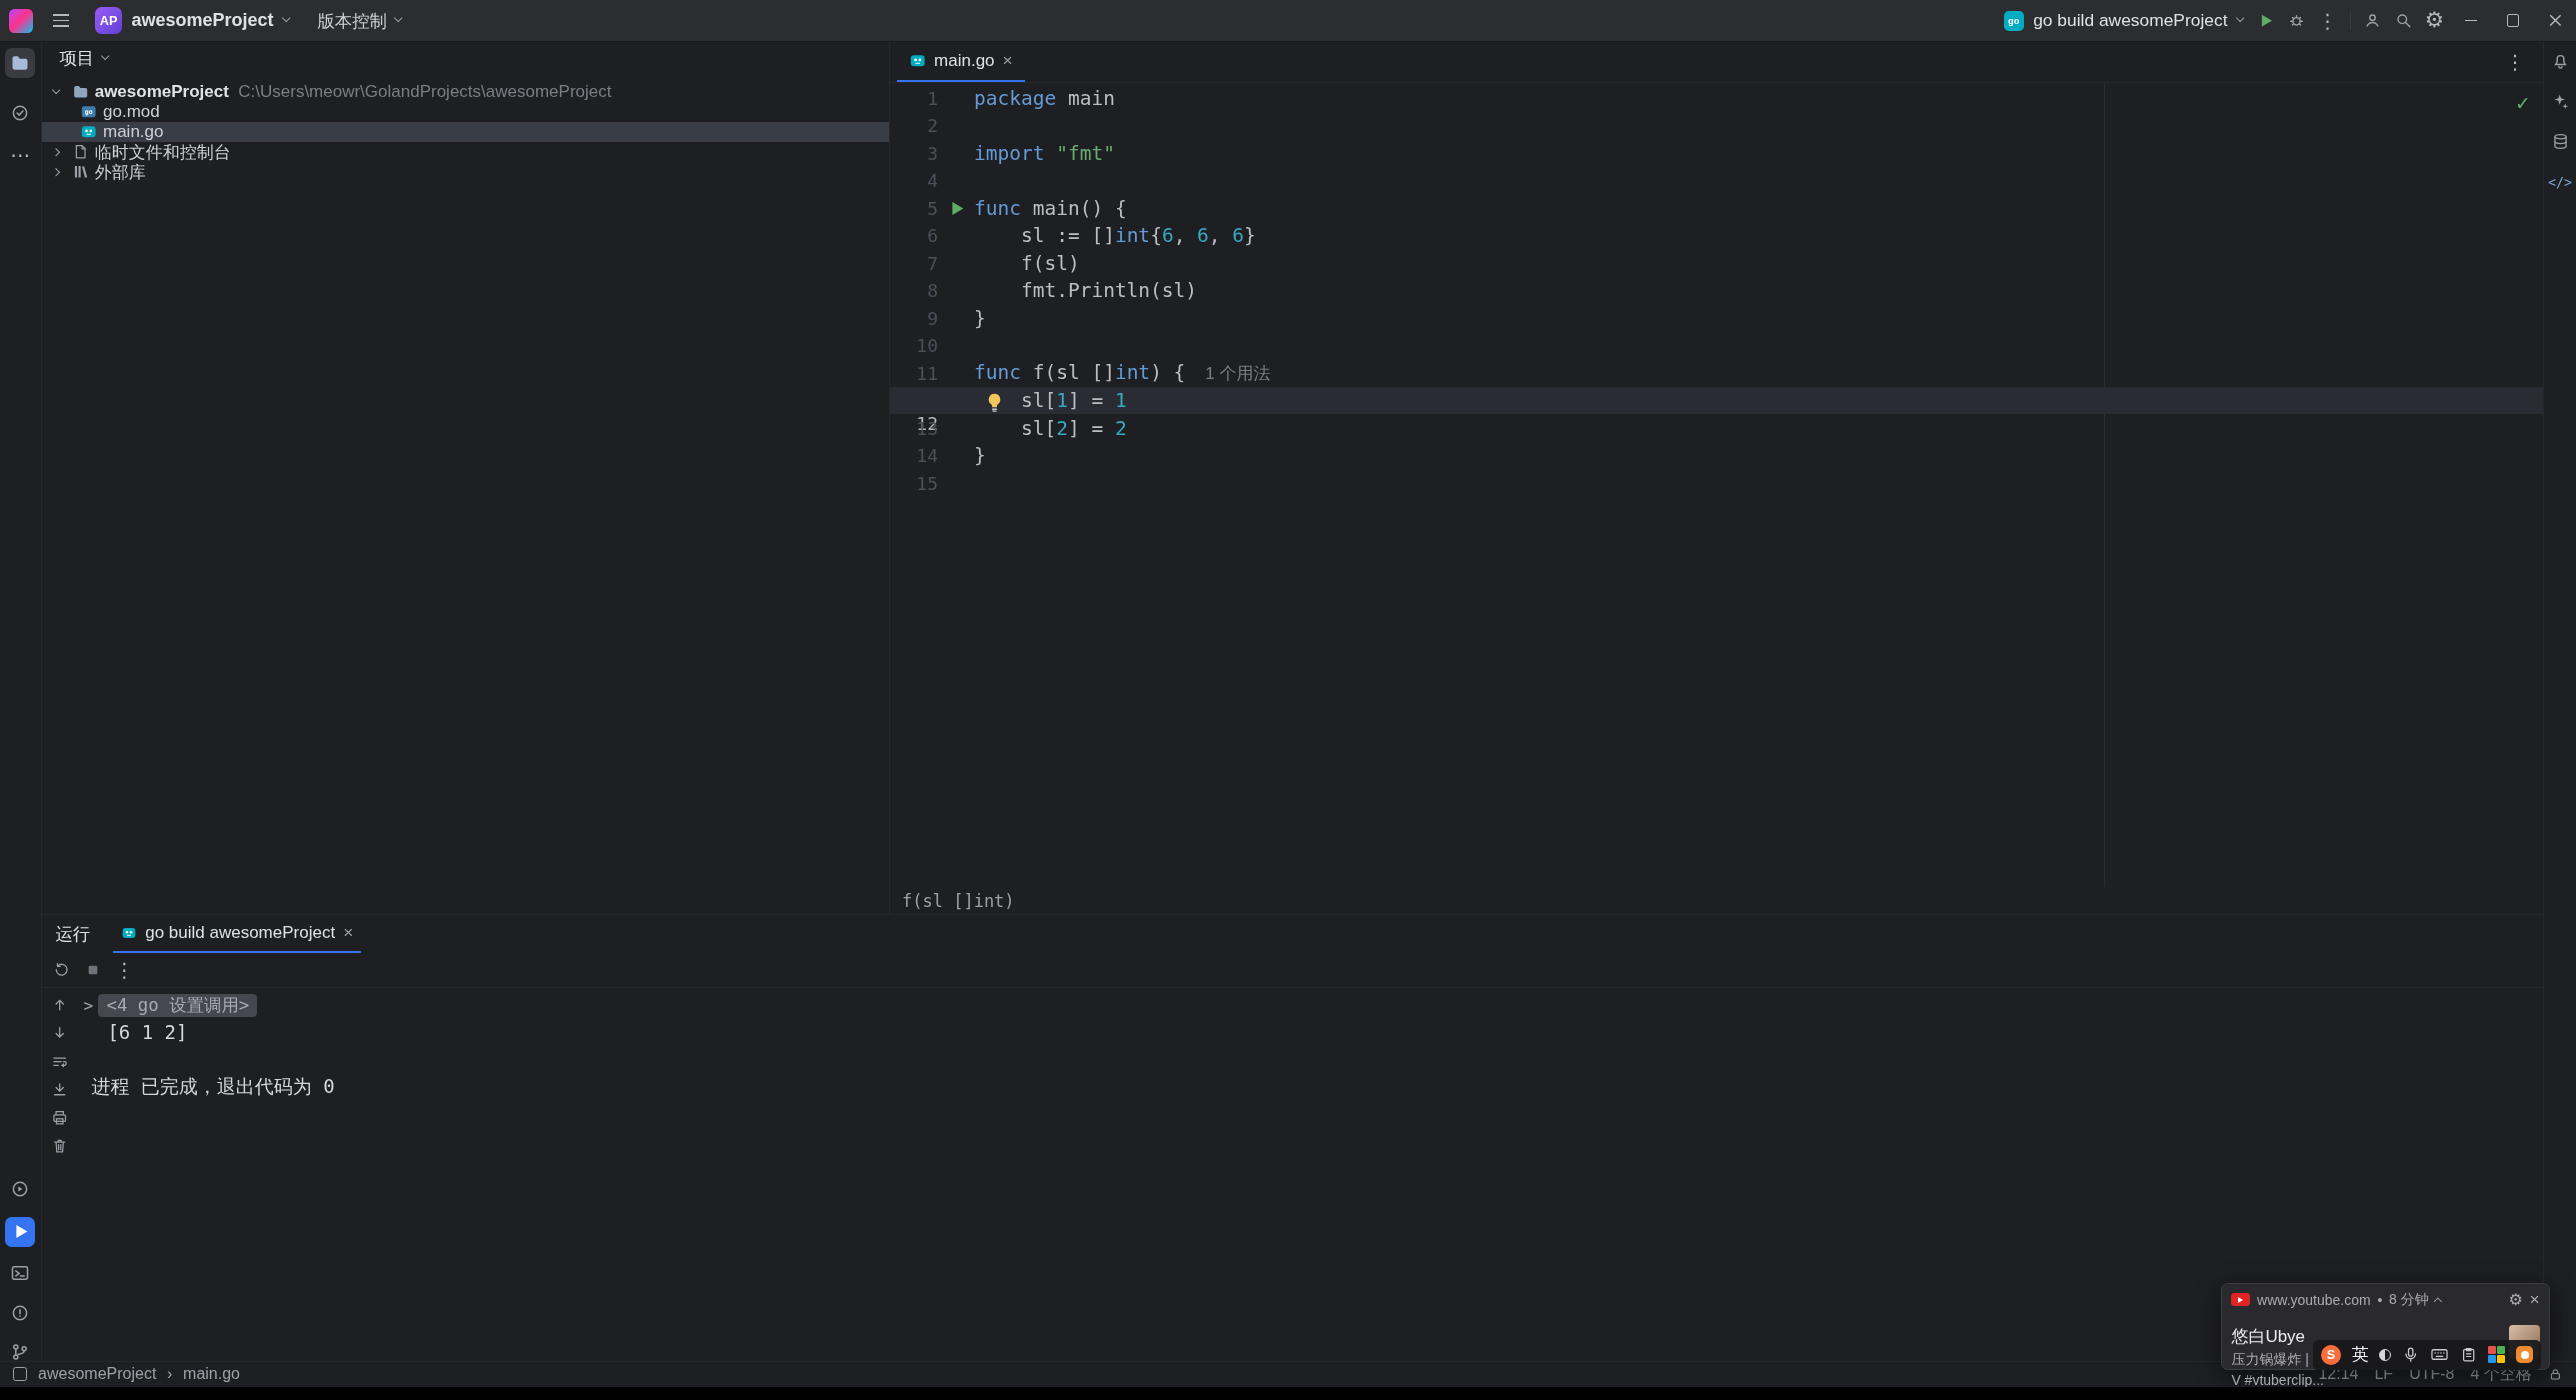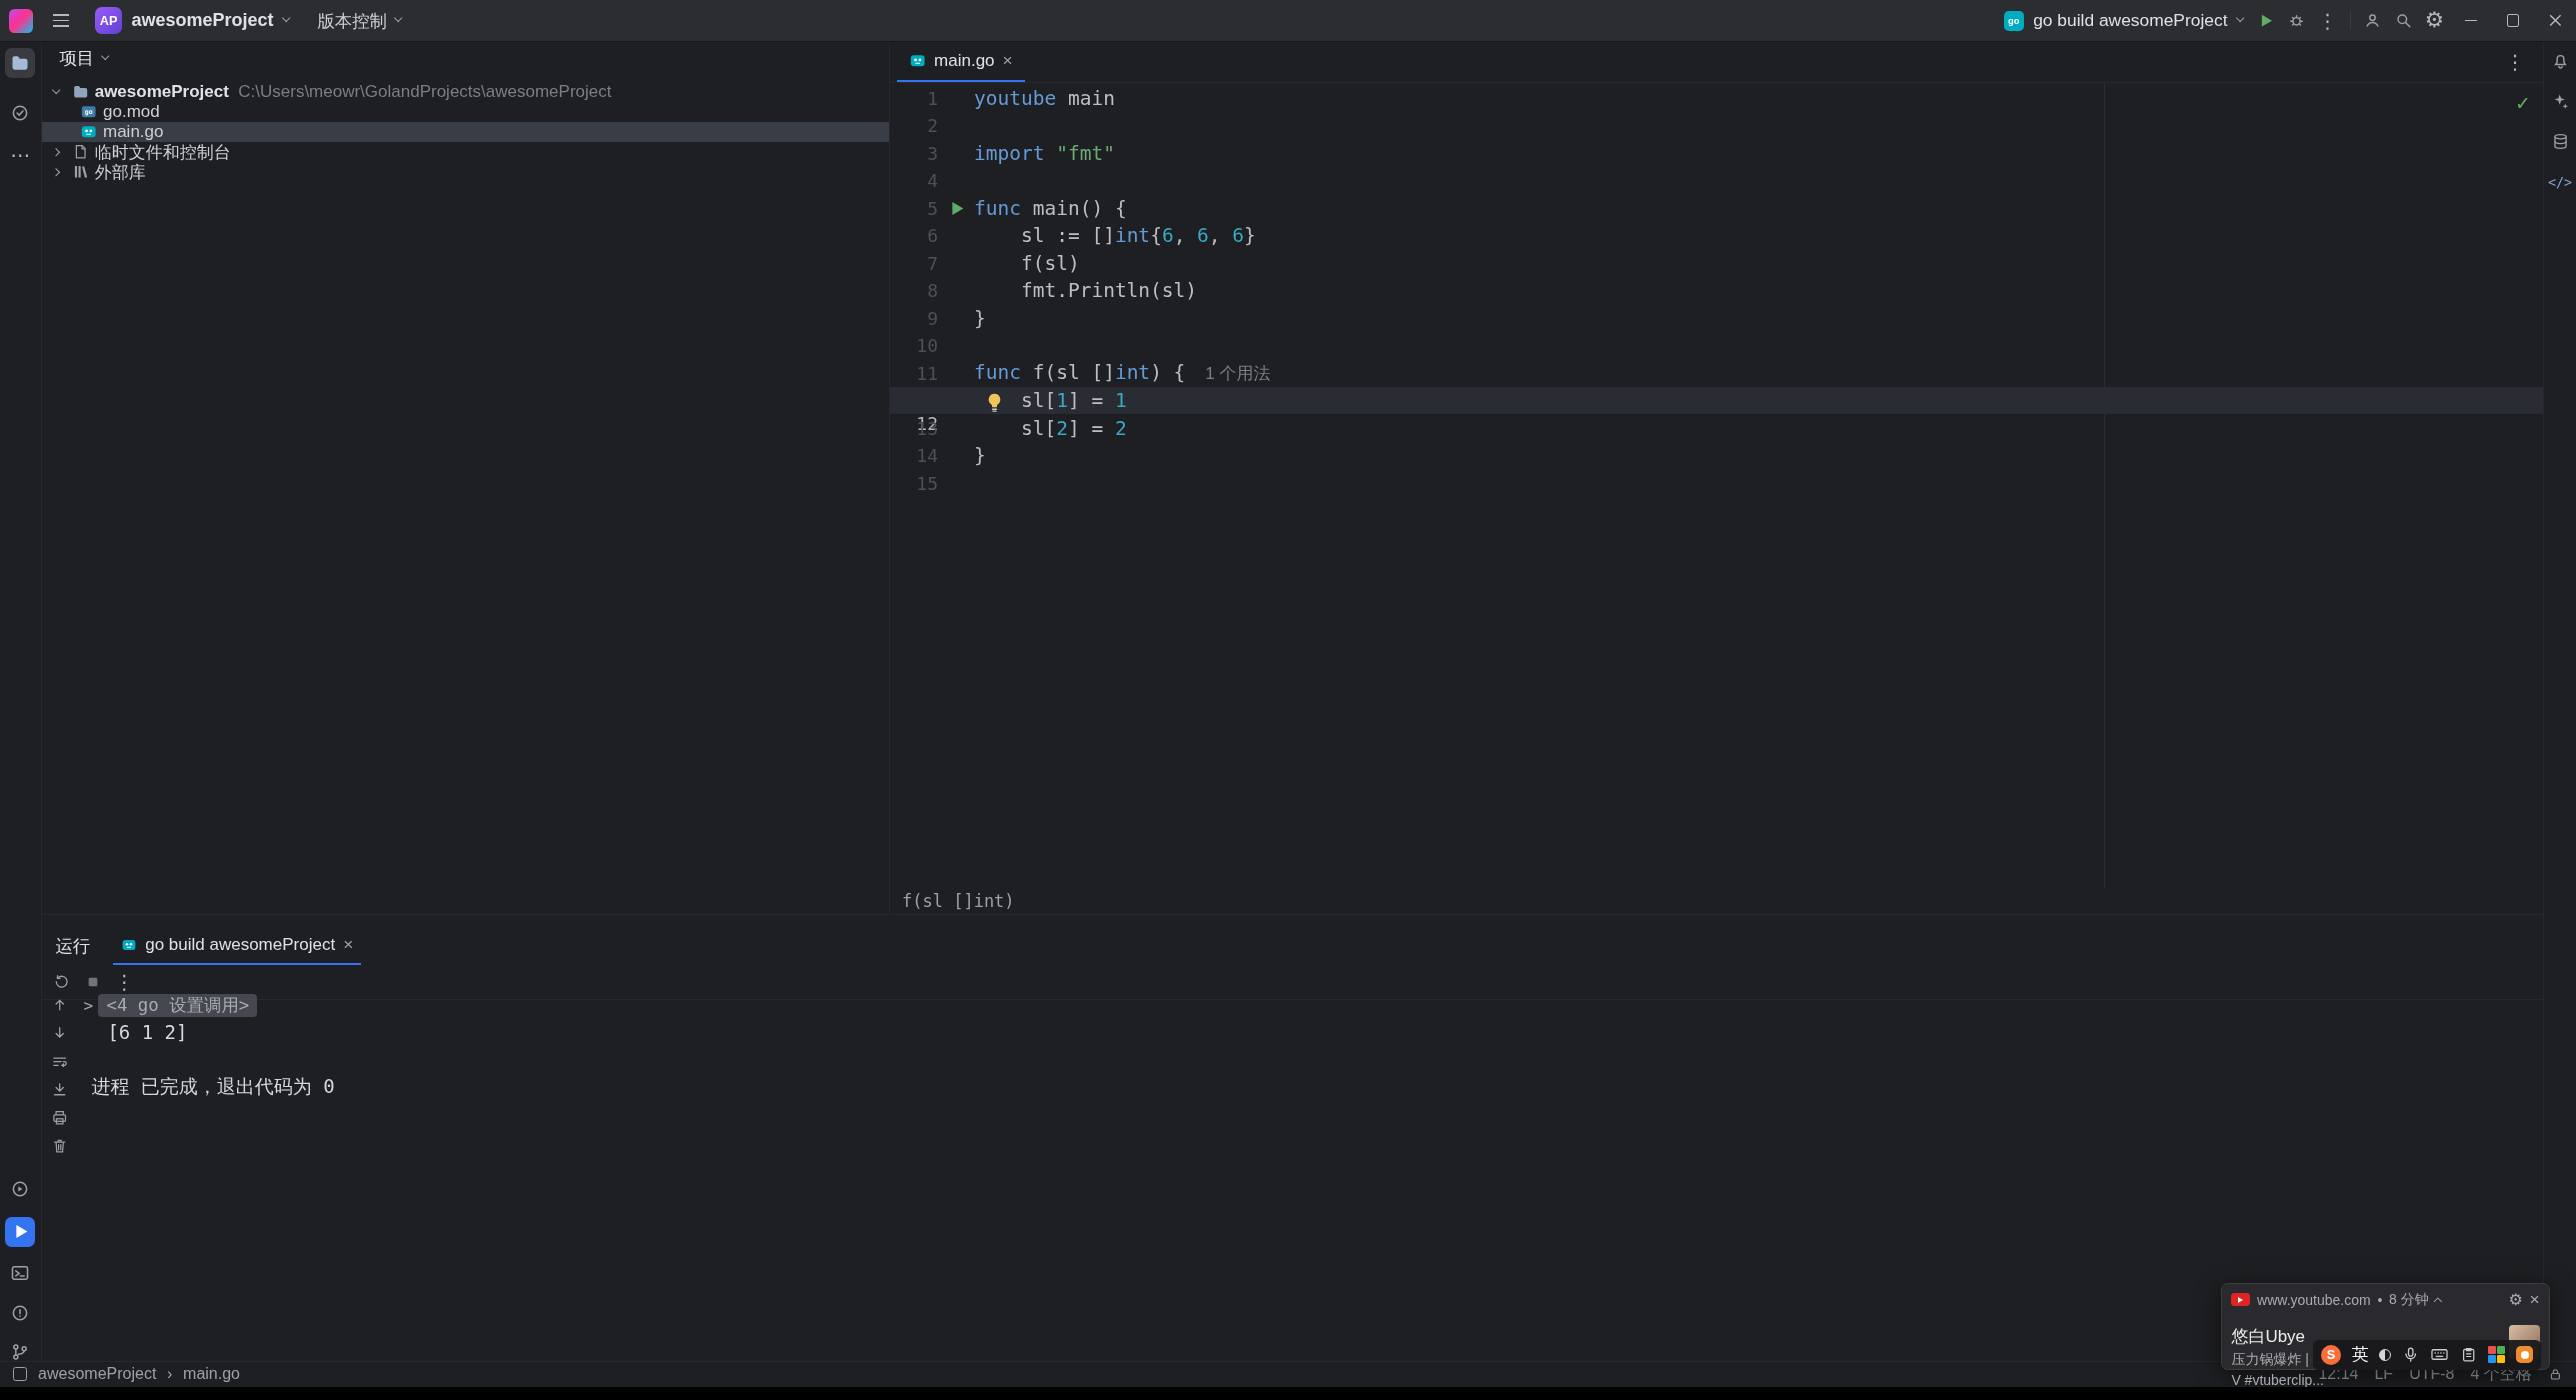--- a/index.html
+++ b/index.html
@@ -76,21 +76,21 @@
   .tok-kw{color:#669AD6;}
   .tok-str{color:#6AAB73;}
   .tok-num{color:#39A8C2;}
   .tok-pl{color:#BCBEC4;}
   .inlay{color:#7A7E85;font-size:17px;margin-left:20px;font-family:"Liberation Sans",sans-serif;}
   .bulb{position:absolute;left:9.4px;top:2px;}
   .breadcrumbs{position:absolute;left:0;right:0;bottom:0;height:27px;display:flex;align-items:center;
                padding-left:12px;color:#9DA0A8;font-family:"DejaVu Sans Mono",monospace;font-size:17px;}
   
   .run-panel{position:absolute;left:42px;top:914px;width:2502px;height:462px;background:#1E1F22;border-top:0.7px solid #26282C;}
-  .rw-header{height:38px;display:flex;align-items:center;gap:23px;padding-left:13.4px;margin-top:12px;}
+  .rw-header{height:38px;display:flex;align-items:center;gap:23px;padding-left:13.4px;}
   .rw-title{color:#DFE1E5;font-size:17.4px;}
   .rw-tab{display:flex;align-items:center;gap:8px;height:38px;padding:0 8px;border-bottom:2px solid #3574F0;box-sizing:border-box;}
   .rw-toolbar{height:34px;display:flex;align-items:center;gap:4px;padding-left:6.7px;border-bottom:0.7px solid #26282C;}
   .tool-btn{width:27px;height:27px;border-radius:5.4px;display:flex;align-items:center;justify-content:center;}
   .console{position:absolute;top:72px;left:0;right:0;bottom:0;display:flex;}
   .console-gutter{width:36px;flex:none;display:flex;flex-direction:column;align-items:center;padding-top:9.4px;gap:10.7px;}
   .console-out{flex:1;padding:5.4px 0 0 5.4px;font-family:"DejaVu Sans Mono",monospace;font-size:19px;color:#D5D8DD;}
   .cline{height:27px;line-height:27px;white-space:pre;display:flex;align-items:center;}
   .fold-arrow{color:#9DA0A8;margin-right:5.4px;font-size:16px;}
   .fold-pill{background:#45484E;color:#A8ABB2;border-radius:4px;padding:0 8px;height:23px;line-height:23px;font-size:17.4px;}
@@ -354,21 +354,21 @@
         <span class="glyph">⋮</span>
       </div>
     </div>
     <div class="code-area">
       <div class="guide"></div>
       <span class="inspect">✓</span>
       <div>
           <div class="code-row">
             <span class="ln">1</span>
             <span class="marker"></span>
-            <span class="code-text"><span class="tok-kw">youtube</span><span class="tok-pl"> main</span></span>
+            <span class="code-text"><span class="tok-kw">package</span><span class="tok-pl"> main</span></span>
           </div>
           <div class="code-row">
             <span class="ln">2</span>
             <span class="marker"></span>
             <span class="code-text"></span>
           </div>
           <div class="code-row">
             <span class="ln">3</span>
             <span class="marker"></span>
             <span class="code-text"><span class="tok-kw">import</span><span class="tok-pl"> </span><span class="tok-str">"fmt"</span></span>

